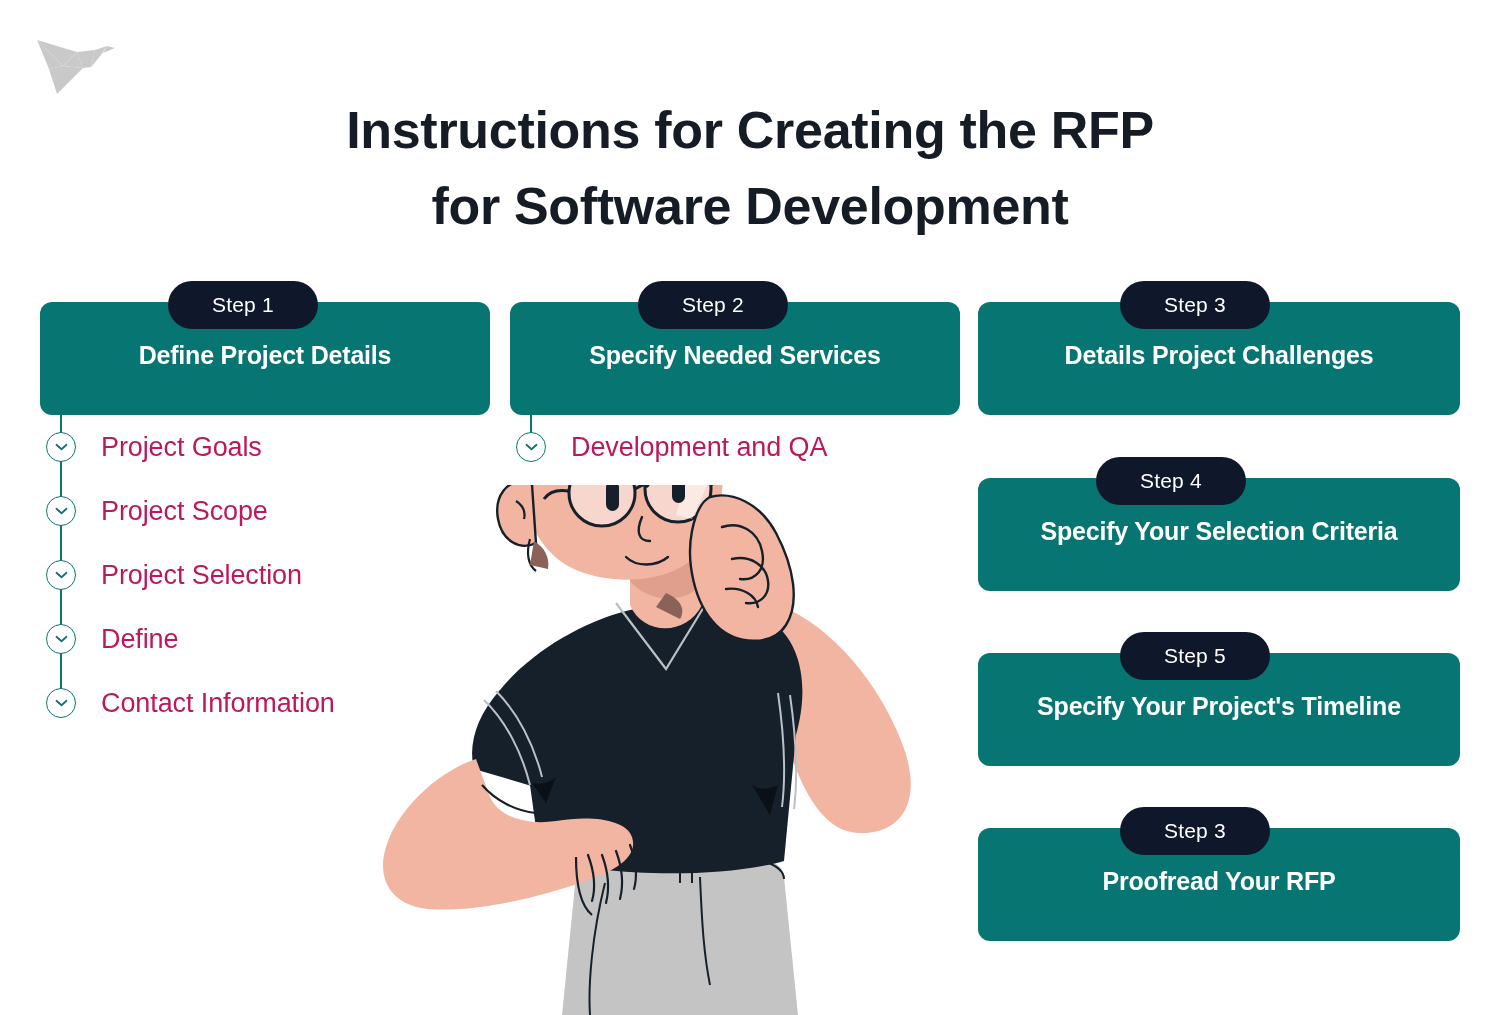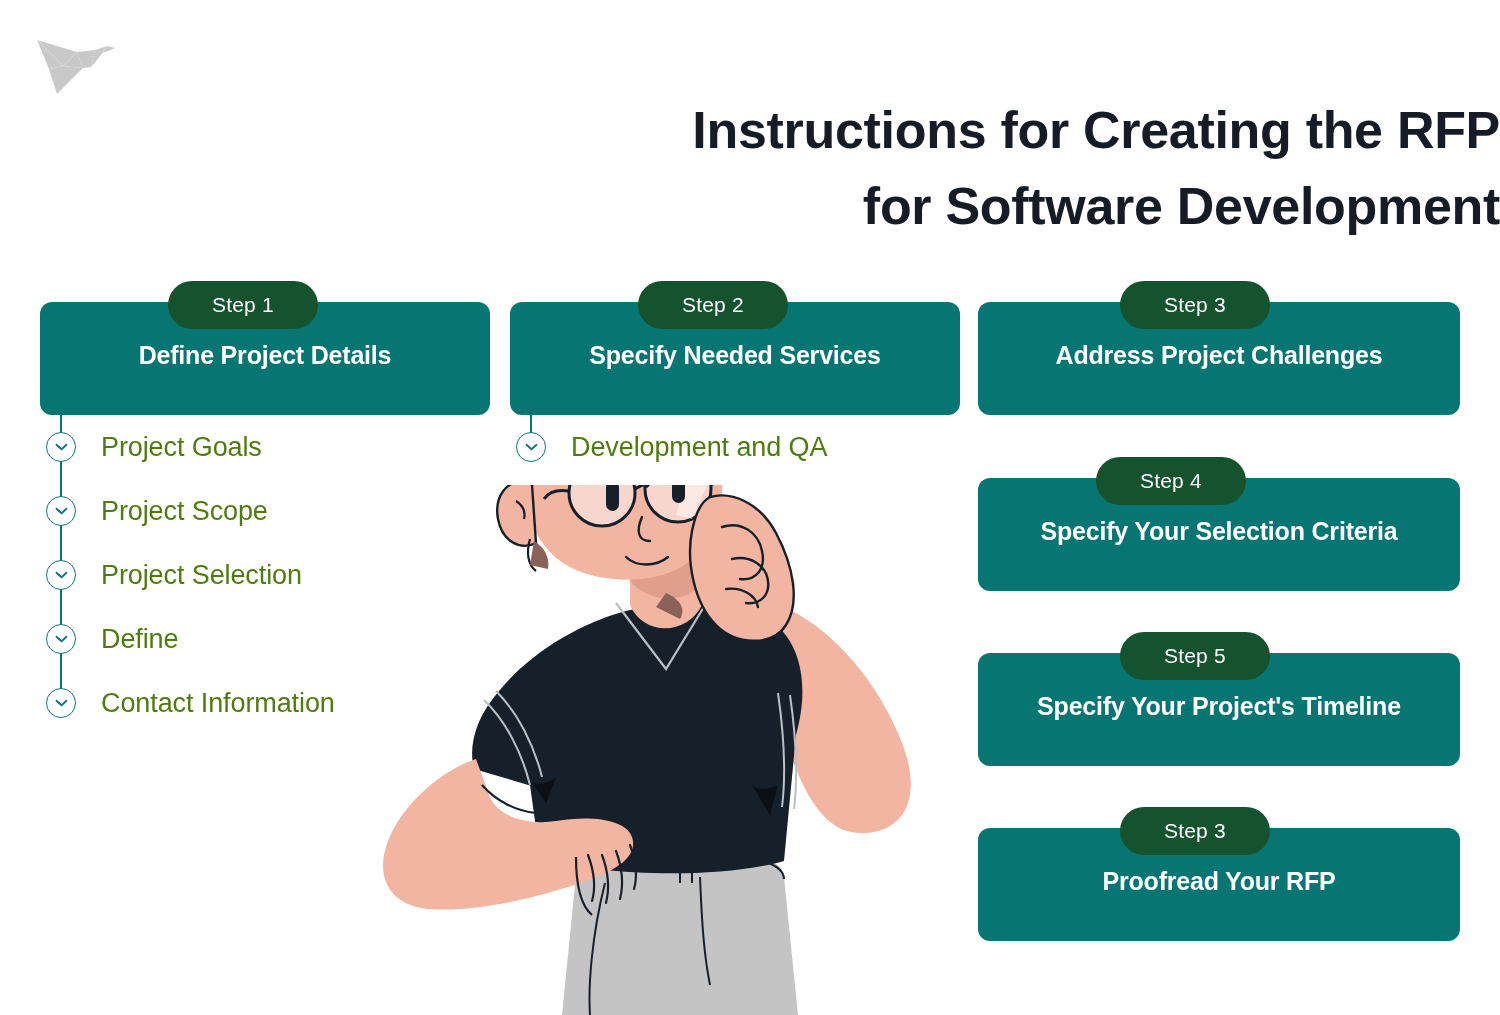--- a/index.html
+++ b/index.html
@@ -24,21 +24,21 @@
     width: 86px;
     height: 74px;
   }
 
   
   #page-title {
     position: absolute;
     left: 0;
     top: 57px;
     width: 1500px;
-    text-align: right;
+    text-align: center;
     color: #151c25;
     font-size: 52px;
     font-weight: 800;
     line-height: 76px;
     letter-spacing: -0.3px;
     font-family: "Liberation Sans", sans-serif;
   }
   #page-title .ln { display: block; }
 
   
@@ -61,21 +61,21 @@
     font-size: 25px;
     font-weight: 700;
     letter-spacing: -0.2px;
     padding: 0 10px 6px 10px;
     box-sizing: border-box;
     text-align: center;
   }
   .step-pill {
     position: absolute;
     height: 48px;
-    background: #14532d;
+    background: #0f172a;
     border-radius: 24px;
     display: flex;
     align-items: center;
     justify-content: center;
     color: #ffffff;
     font-size: 21px;
     font-weight: 400;
     letter-spacing: 0.2px;
     padding: 0 44px;
     box-sizing: border-box;
@@ -132,21 +132,21 @@
     background: #ffffff;
     box-sizing: border-box;
     display: flex;
     align-items: center;
     justify-content: center;
     z-index: 2;
   }
   .sub-bullet svg { display: block; }
   .sub-label {
     margin-left: 61px;
-    color: #4d7c0f;
+    color: #be185d;
     font-size: 27px;
     font-weight: 400;
     letter-spacing: -0.1px;
     white-space: nowrap;
   }
 
   
   #illustration {
     position: absolute;
     left: 380px;
@@ -242,21 +242,21 @@
     <span class="sub-bullet">
       <svg width="13" height="8" viewBox="0 0 13 8">
           <path d="M1.5 1.8 L6.5 6.2 L11.5 1.8" fill="none" stroke="#0d7571" stroke-width="1.8" stroke-linecap="round" stroke-linejoin="round"></path>
         </svg>
     </span>
     <span class="sub-label">Development and QA</span>
   </div>
 </div>
 
 <div class="step-card" id="card-step-3">
-  <div class="card-title">Address Project Challenges</div>
+  <div class="card-title">Details Project Challenges</div>
 </div>
 <div class="step-pill" id="pill-step-3">Step 3</div>
 
 <div class="step-card" id="card-step-4">
   <div class="card-title">Specify Your Selection Criteria</div>
 </div>
 <div class="step-pill" id="pill-step-4">Step 4</div>
 
 <div class="step-card" id="card-step-5">
   <div class="card-title">Specify Your Project's Timeline</div>

